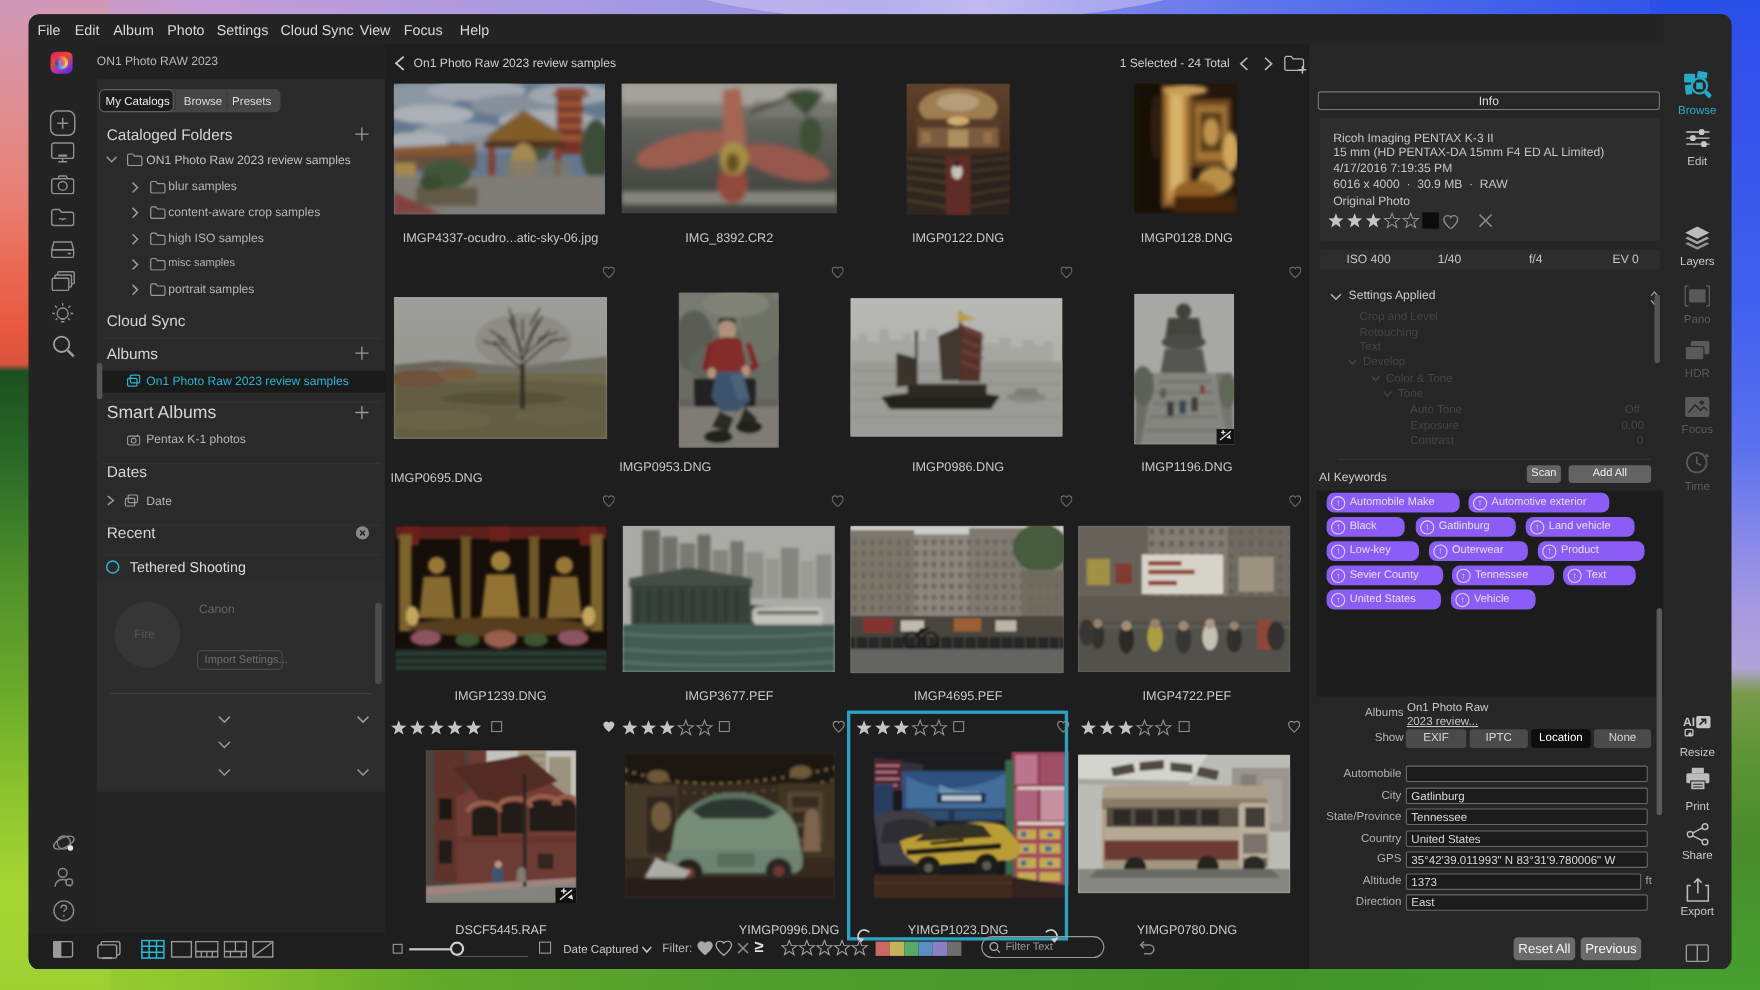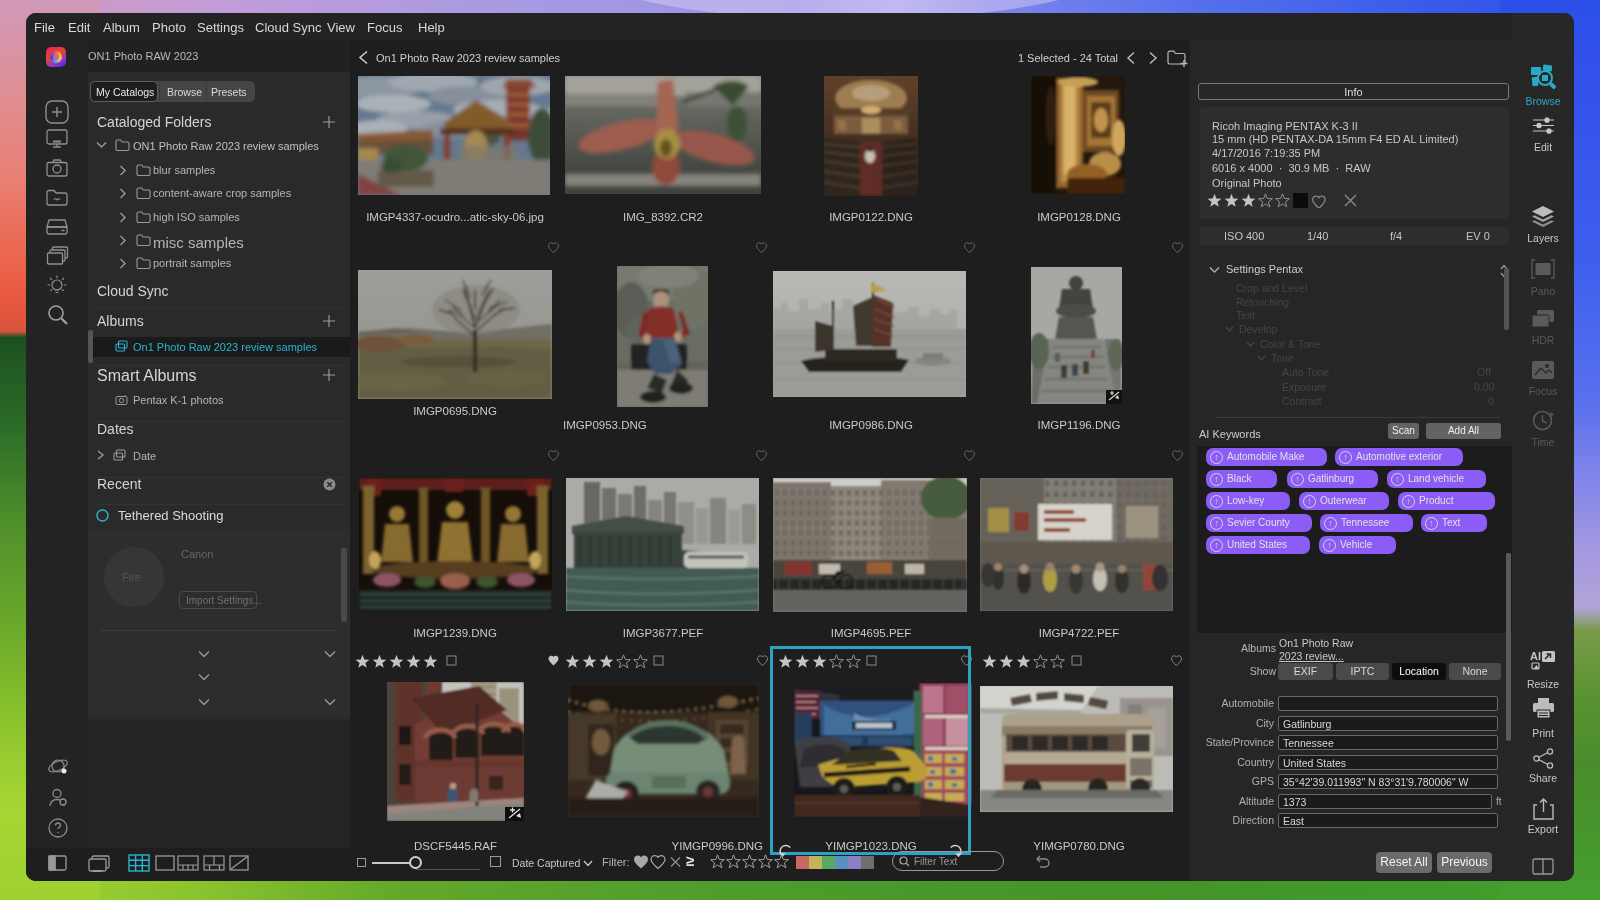--- a/index.html
+++ b/index.html
@@ -199,21 +199,21 @@
 <svg class="abs" style="left:110px;top:198px" width="15" height="12" viewBox="0 0 15 12" fill="none" stroke="#9a9a9a" stroke-width="1.1">
       <path d="M1 2.5c0-.8.7-1.5 1.5-1.5h3.2l1.5 2h5.3c.8 0 1.5.7 1.5 1.5v5.5c0 .8-.7 1.5-1.5 1.5h-10c-.8 0-1.5-.7-1.5-1.5z"></path>
     </svg>
 <div class="txt" style="left:127px;top:198px;font-size:11px;color:#b5b5b5">high ISO samples</div>
 <svg class="abs" style="left:93px;top:222px" width="8" height="11" viewBox="0 0 8 11" fill="none" stroke="#9a9a9a" stroke-width="1.4">
       <path d="M1.5 1l4.5 4.5L1.5 10"></path>
     </svg>
 <svg class="abs" style="left:110px;top:221px" width="15" height="12" viewBox="0 0 15 12" fill="none" stroke="#9a9a9a" stroke-width="1.1">
       <path d="M1 2.5c0-.8.7-1.5 1.5-1.5h3.2l1.5 2h5.3c.8 0 1.5.7 1.5 1.5v5.5c0 .8-.7 1.5-1.5 1.5h-10c-.8 0-1.5-.7-1.5-1.5z"></path>
     </svg>
-<div class="txt" style="left:127px;top:221px;font-size:15px;color:#b5b5b5">misc samples</div>
+<div class="txt" style="left:127px;top:221px;font-size:10px;color:#b5b5b5">misc samples</div>
 <svg class="abs" style="left:93px;top:245px" width="8" height="11" viewBox="0 0 8 11" fill="none" stroke="#9a9a9a" stroke-width="1.4">
       <path d="M1.5 1l4.5 4.5L1.5 10"></path>
     </svg>
 <svg class="abs" style="left:110px;top:244px" width="15" height="12" viewBox="0 0 15 12" fill="none" stroke="#9a9a9a" stroke-width="1.1">
       <path d="M1 2.5c0-.8.7-1.5 1.5-1.5h3.2l1.5 2h5.3c.8 0 1.5.7 1.5 1.5v5.5c0 .8-.7 1.5-1.5 1.5h-10c-.8 0-1.5-.7-1.5-1.5z"></path>
     </svg>
 <div class="txt" style="left:127px;top:244px;font-size:11px;color:#b5b5b5">portrait samples</div>
 <div class="txt" style="left:71px;top:270px;font-size:14px;color:#d4d4d4">Cloud Sync</div>
 <div class="abs" style="left:66px;top:294px;width:254px;height:1px;background:#333333"></div>
 <div class="txt" style="left:71px;top:300px;font-size:14px;color:#d4d4d4">Albums</div>
@@ -534,21 +534,21 @@
         <rect x="41" y="97" width="6" height="12" fill="#3a4654"></rect>
         <rect x="52" y="94" width="6" height="13" fill="#4a3a32"></rect>
         <rect x="30" y="98" width="6" height="13" fill="#3c3c3c"></rect>
         <rect x="60" y="83" width="4" height="8" fill="#8a3a30"></rect>
         <rect x="24" y="86" width="5" height="9" fill="#5e5e58"></rect>
       </g>
       <rect x="75" y="123" width="16" height="14" fill="#111"></rect>
       <path d="M78 133l10-8M79 126h4M81 124v4" stroke="#eee" stroke-width="1.2"></path>
       <path d="M84 131l4 1-1-4z" fill="#eee"></path>
     </svg>
-<div class="txt" style="left:329px;top:392px;width:200px;text-align:center;font-size:11.5px;color:#c9c9c9">IMGP0695.DNG</div>
+<div class="txt" style="left:329px;top:416px;width:200px;font-size:11.5px;color:#c9c9c9">IMGP0695.DNG</div>
 <div class="txt" style="left:537px;top:406px;width:200px;font-size:11.5px;color:#c9c9c9">IMGP0953.DNG</div>
 <div class="txt" style="left:745px;top:406px;width:200px;text-align:center;font-size:11.5px;color:#c9c9c9">IMGP0986.DNG</div>
 <div class="txt" style="left:953px;top:406px;width:200px;text-align:center;font-size:11.5px;color:#c9c9c9">IMGP1196.DNG</div>
 
 <svg class="abs th" style="left:333px;top:465px" width="193" height="133" viewBox="0 0 193 133">
       <defs>
         <filter id="b9">
           <feGaussianBlur stdDeviation="1.5"></feGaussianBlur>
         </filter>
       </defs>
@@ -948,21 +948,21 @@
       <path d="M138 2l11 11M149 2l-11 11" stroke="#8a8a8a" stroke-width="1.4"></path>
     </svg>
 <div class="abs" style="left:1174px;top:214px;width:309px;height:18px;background:#2d2d2d;border-radius:2px"></div>
 <div class="txt" style="left:1198px;top:217px;font-size:11px;color:#c6c6c6">ISO 400</div>
 <div class="txt" style="left:1281px;top:217px;font-size:11px;color:#c6c6c6">1/40</div>
 <div class="txt" style="left:1364px;top:217px;font-size:11px;color:#c6c6c6">f/4</div>
 <div class="txt" style="left:1440px;top:217px;font-size:11px;color:#c6c6c6">EV 0</div>
 <svg class="abs" style="left:1183px;top:253px" width="11" height="8" viewBox="0 0 11 8" fill="none" stroke="#b0b0b0" stroke-width="1.4">
       <path d="M1 1.5l4.5 4.5L10 1.5"></path>
     </svg>
-<div class="txt" style="left:1200px;top:250px;font-size:11px;color:#cccccc">Settings Pentax</div>
+<div class="txt" style="left:1200px;top:250px;font-size:11px;color:#cccccc">Settings Applied</div>
 <svg class="abs" style="left:1474px;top:251px" width="8" height="14" viewBox="0 0 8 14" fill="none" stroke="#999" stroke-width="1.2">
       <path d="M1 5l3-3.5L7 5M1 9l3 3.5L7 9"></path>
     </svg>
 <div class="abs" style="left:1478px;top:255px;width:5px;height:62px;background:#555;border-radius:2px"></div>
 <div class="txt" style="left:1210px;top:269px;font-size:10.5px;color:#454545">Crop and Level</div>
 <div class="txt" style="left:1210px;top:283px;font-size:10.5px;color:#454545">Retouching</div>
 <div class="txt" style="left:1210px;top:296px;font-size:10.5px;color:#454545">Text</div>
 <svg class="abs" style="left:1199px;top:313px" width="9" height="7" viewBox="0 0 9 7" fill="none" stroke="#454545" stroke-width="1.3">
       <path d="M1 1l3.5 4L8 1"></path>
     </svg>

